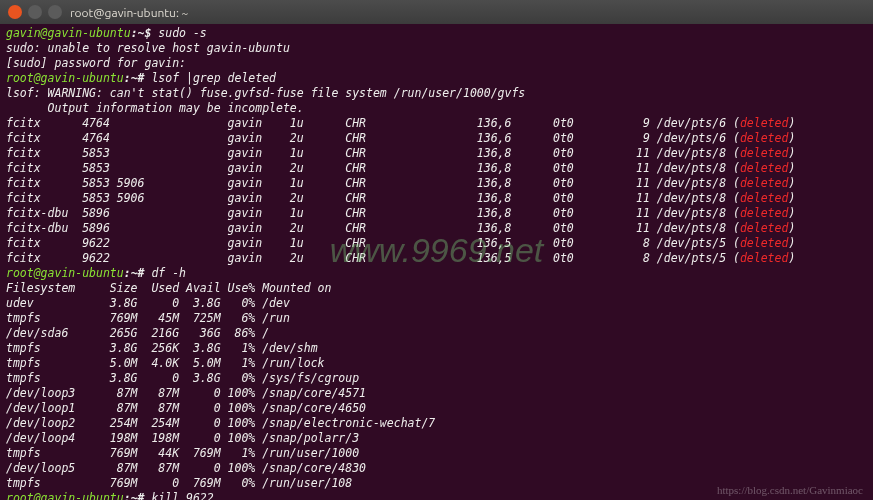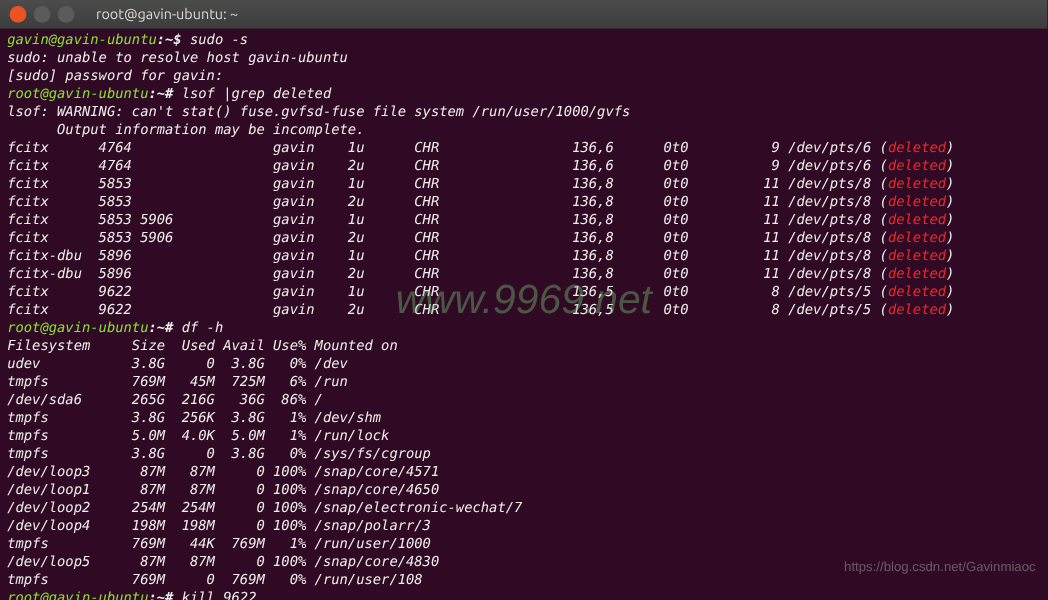--- a/index.html
+++ b/index.html
@@ -49,33 +49,33 @@
   top: 50%; left: 50%;
   transform: translate(-50%, -50%);
   font-size: 34px;
   color: rgba(120, 200, 120, 0.4);
   font-family: Arial, sans-serif;
   font-style: italic;
   pointer-events: none;
 }
 .footer-link {
   position: absolute;
-  bottom: 21px; right: 10px;
+  bottom: 4px; right: 10px;
   font-size: 11px;
   color: rgba(255,255,255,0.3);
-  font-family: Liberation Sans, sans-serif;
+  font-family: Liberation Serif, serif;
   margin-top: 28px;
 }
 </style>
 </head>
 <body>
 
 <div class="titlebar">
   <span class="win-btn close"></span>
   <span class="win-btn min"></span>
   <span class="win-btn max"></span>
-  <span style="margin-left:12px">root@gavin-ubuntu: ~</span>
+  <span style="margin-left:2px">root@gavin-ubuntu: ~</span>
 </div>
 
 <div class="terminal" id="term"><div class="row"><span class="prompt-user">gavin@gavin-ubuntu</span><span class="prompt-text">:~$ </span><span class="cmd">sudo -s</span></div><div class="row">sudo: unable to resolve host gavin-ubuntu</div><div class="row">[sudo] password for gavin:</div><div class="row"><span class="prompt-user">root@gavin-ubuntu</span><span class="prompt-text">:~# </span><span class="cmd">lsof |grep deleted</span></div><div class="row">lsof: WARNING: can't stat() fuse.gvfsd-fuse file system /run/user/1000/gvfs</div><div class="row">      Output information may be incomplete.</div><div class="row">fcitx      4764                 gavin    1u      CHR                136,6      0t0          9 /dev/pts/6 <span class="paren">(</span><span class="deleted">deleted</span><span class="paren">)</span></div><div class="row">fcitx      4764                 gavin    2u      CHR                136,6      0t0          9 /dev/pts/6 <span class="paren">(</span><span class="deleted">deleted</span><span class="paren">)</span></div><div class="row">fcitx      5853                 gavin    1u      CHR                136,8      0t0         11 /dev/pts/8 <span class="paren">(</span><span class="deleted">deleted</span><span class="paren">)</span></div><div class="row">fcitx      5853                 gavin    2u      CHR                136,8      0t0         11 /dev/pts/8 <span class="paren">(</span><span class="deleted">deleted</span><span class="paren">)</span></div><div class="row">fcitx      5853 5906            gavin    1u      CHR                136,8      0t0         11 /dev/pts/8 <span class="paren">(</span><span class="deleted">deleted</span><span class="paren">)</span></div><div class="row">fcitx      5853 5906            gavin    2u      CHR                136,8      0t0         11 /dev/pts/8 <span class="paren">(</span><span class="deleted">deleted</span><span class="paren">)</span></div><div class="row">fcitx-dbu  5896                 gavin    1u      CHR                136,8      0t0         11 /dev/pts/8 <span class="paren">(</span><span class="deleted">deleted</span><span class="paren">)</span></div><div class="row">fcitx-dbu  5896                 gavin    2u      CHR                136,8      0t0         11 /dev/pts/8 <span class="paren">(</span><span class="deleted">deleted</span><span class="paren">)</span></div><div class="row">fcitx      9622                 gavin    1u      CHR                136,5      0t0          8 /dev/pts/5 <span class="paren">(</span><span class="deleted">deleted</span><span class="paren">)</span></div><div class="row">fcitx      9622                 gavin    2u      CHR                136,5      0t0          8 /dev/pts/5 <span class="paren">(</span><span class="deleted">deleted</span><span class="paren">)</span></div><div class="row"><span class="prompt-user">root@gavin-ubuntu</span><span class="prompt-text">:~# </span><span class="cmd">df -h</span></div><div class="row">Filesystem     Size  Used Avail Use% Mounted on</div><div class="row">udev           3.8G     0  3.8G   0% /dev</div><div class="row">tmpfs          769M   45M  725M   6% /run</div><div class="row">/dev/sda6      265G  216G   36G  86% /</div><div class="row">tmpfs          3.8G  256K  3.8G   1% /dev/shm</div><div class="row">tmpfs          5.0M  4.0K  5.0M   1% /run/lock</div><div class="row">tmpfs          3.8G     0  3.8G   0% /sys/fs/cgroup</div><div class="row">/dev/loop3      87M   87M     0 100% /snap/core/4571</div><div class="row">/dev/loop1      87M   87M     0 100% /snap/core/4650</div><div class="row">/dev/loop2     254M  254M     0 100% /snap/electronic-wechat/7</div><div class="row">/dev/loop4     198M  198M     0 100% /snap/polarr/3</div><div class="row">tmpfs          769M   44K  769M   1% /run/user/1000</div><div class="row">/dev/loop5      87M   87M     0 100% /snap/core/4830</div><div class="row">tmpfs          769M     0  769M   0% /run/user/108</div><div class="row"><span class="prompt-user">root@gavin-ubuntu</span><span class="prompt-text">:~# </span><span class="cmd">kill 9622</span></div></div>
 
 <div class="watermark">www.9969.net</div>
 <div class="footer-link">https://blog.csdn.net/Gavinmiaoc</div>
 
 </body></html>

